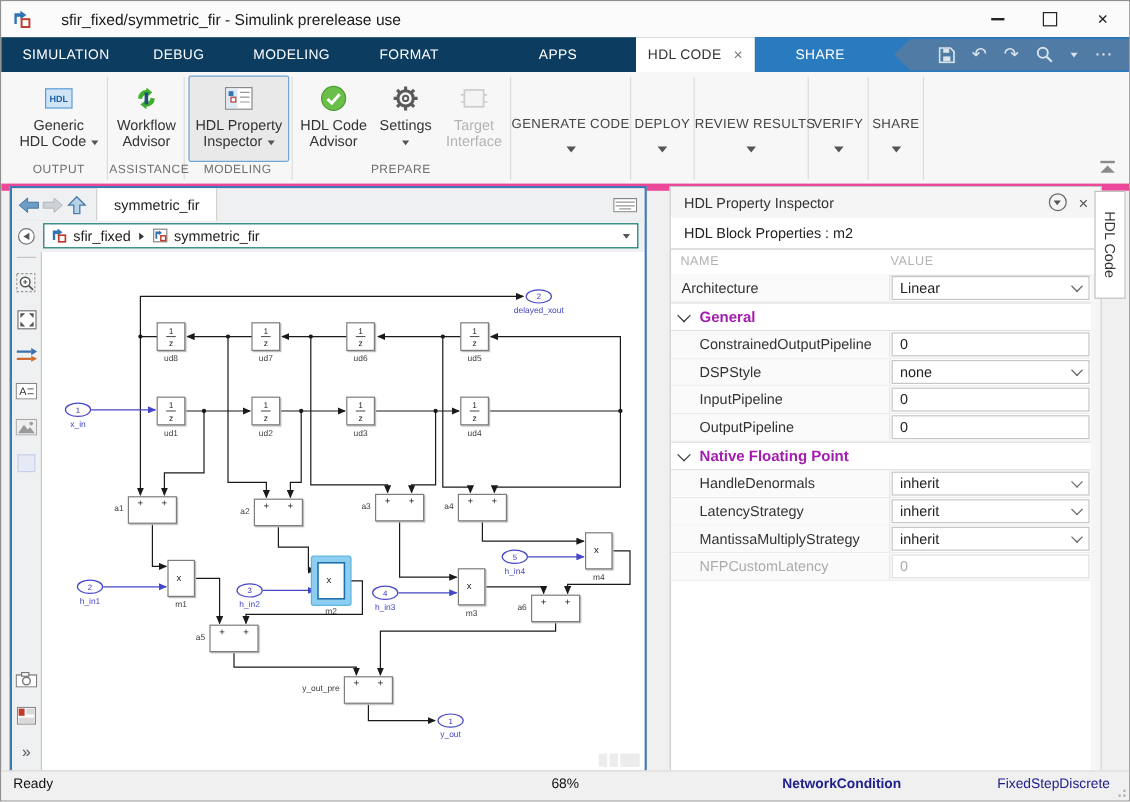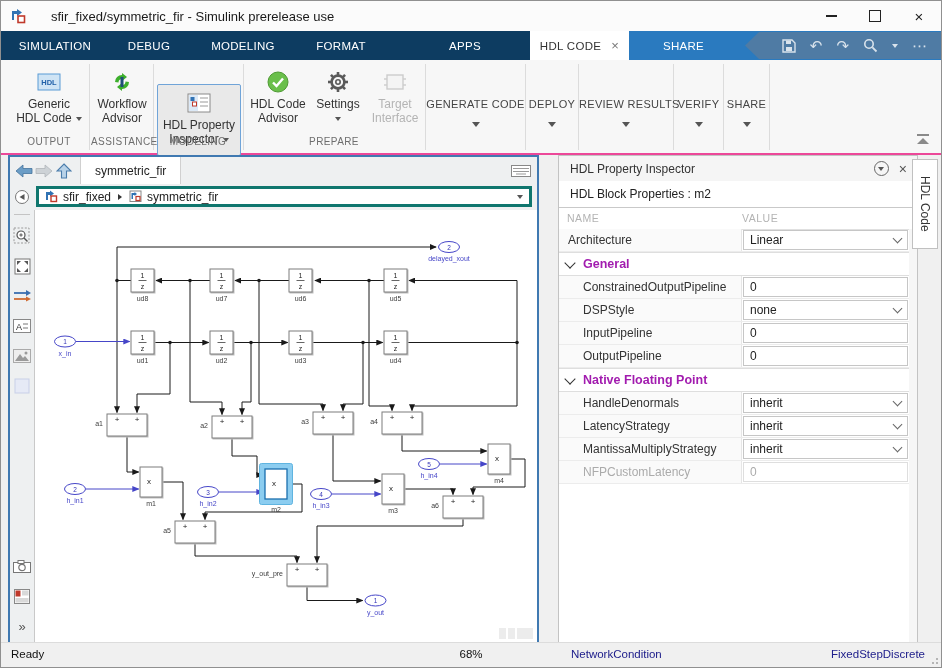--- a/index.html
+++ b/index.html
@@ -18,43 +18,43 @@
   .tabrow{left:0;top:30px;width:100%;height:29px;background:#0d3c61;}
   .rtab{position:absolute;top:0;height:29px;display:flex;align-items:center;justify-content:center;
         color:#fff;font-size:11.5px;letter-spacing:.3px;}
   .rtab.active{background:#fff;color:#333;}
   .blockzone{position:absolute;left:628px;top:0;height:29px;right:0;background:#2a7abf;}
   .qaccess{position:absolute;right:0;top:1px;height:27px;width:196px;background:#4f7ba4;
            clip-path:polygon(14px 0,100% 0,100% 100%,14px 100%,0 50%);display:flex;align-items:center;justify-content:flex-end;gap:14px;padding-right:14px;box-sizing:border-box;}
   .qicon{color:#d9e3ec;font-size:15px;line-height:1;display:flex;align-items:center;}
   .tabclose{margin-left:10px;color:#777;font-size:13px;}
   
-  .ribbon{left:0;top:59px;width:100%;height:93px;background:#f7f7f7;border-bottom:2px solid #ec4899;}
+  .ribbon{left:0;top:59px;width:100%;height:93px;background:#f7f7f7;border-bottom:6px solid #ec4899;}
   .rsep{position:absolute;top:4px;bottom:3px;width:1px;background:#dcdcdc;}
   .rbtn{position:absolute;top:3px;height:127px;display:flex;flex-direction:column;align-items:center;padding-top:4px;box-sizing:border-box;}
   .rbtn{height:72px;}
   .ricon{height:30px;display:flex;align-items:center;justify-content:center;}
   .rlab{font-size:12px;color:#333;line-height:14px;text-align:center;white-space:nowrap;}
   .rbtn.disabled .rlab{color:#b4b4b4;}
-  .rbtn.selected{background:#e9e9e9;border:1px solid #70a4d8;border-radius:2px;padding-top:3px;margin-top:21px;}
+  .rbtn.selected{background:#e9e9e9;border:1px solid #70a4d8;border-radius:2px;padding-top:3px;}
   .caret{display:inline-block;width:0;height:0;border-left:3.5px solid transparent;border-right:3.5px solid transparent;border-top:4px solid #555;vertical-align:middle;margin-left:4px;}
   .grouplab{position:absolute;top:76px;font-size:10px;color:#6e6e6e;text-align:center;letter-spacing:.4px;}
   .rsection{position:absolute;top:0;height:90px;}
   .rsection .slab{position:absolute;top:38px;width:100%;text-align:center;font-size:11px;color:#444;letter-spacing:.3px;white-space:nowrap;}
   .rsection .scaret{position:absolute;top:62px;width:100%;display:flex;justify-content:center;}
   .scaret i{width:0;height:0;border-left:4.5px solid transparent;border-right:4.5px solid transparent;border-top:5px solid #555;}
   .collapsebtn{position:absolute;right:10px;top:74px;width:16px;height:12px;}
   .collapsebtn .bar{position:absolute;top:0;left:2px;right:2px;height:1.5px;background:#8a8a8a;}
   .collapsebtn .tri{position:absolute;top:4px;left:2px;width:0;height:0;border-left:6px solid transparent;border-right:6px solid transparent;border-bottom:6px solid #8a8a8a;}
   
   .editor{left:7px;top:154px;width:531px;height:489px;border:2px solid #4079b1;background:#fff;box-sizing:border-box;}
   .navrow{position:absolute;left:0;top:0;right:0;height:27px;background:#eef0f1;border-bottom:1px solid #d7d7d7;display:flex;align-items:center;}
   .navtab{height:27px;background:#fff;border-right:1px solid #d0d0d0;border-left:1px solid #d0d0d0;display:flex;align-items:center;padding:0 14px;font-size:12px;color:#222;}
   .crumbrow{position:absolute;left:0;top:27px;right:0;height:26px;background:#eef0f1;display:flex;align-items:center;}
-  .crumbbox{position:absolute;left:26px;right:5px;top:2px;height:21px;background:#fff;border:3px solid #0f766e;display:flex;align-items:center;font-size:12px;color:#222;padding:0 6px;box-sizing:border-box;}
+  .crumbbox{position:absolute;left:26px;right:5px;top:2px;height:21px;background:#fff;border:1px solid #0f766e;display:flex;align-items:center;font-size:12px;color:#222;padding:0 6px;box-sizing:border-box;}
   .tri-r{width:0;height:0;border-left:4px solid #333;border-top:3.5px solid transparent;border-bottom:3.5px solid transparent;margin:0 7px;}
   .crumb-caret{margin-left:auto;}
   .palette{position:absolute;left:0;top:53px;bottom:0;width:24px;background:#eef0f1;border-right:1px solid #c9c9c9;display:flex;flex-direction:column;align-items:center;}
   .pal-sep{width:16px;height:1px;background:#c4c4c4;margin:2px 0 6px 0;}
   .pitem{margin:5px 0;display:flex;align-items:center;justify-content:center;width:20px;height:20px;}
   .canvas{position:absolute;left:25px;top:53px;right:0;bottom:0;background:#fff;overflow:hidden;}
   .cornergrid{position:absolute;right:4px;bottom:3px;display:flex;gap:2px;}
   .cornergrid i{display:block;width:7px;height:11px;background:#ececec;}
   .cornergrid i:last-child{width:16px;}
   
@@ -80,21 +80,21 @@
   .psection{display:flex;height:22px;border-bottom:1px solid #dedede;border-top:1px solid #dedede;align-items:center;background:#fff;font-size:12.5px;font-weight:bold;color:#a21caf;}
   .secchev{width:7px;height:7px;border-right:1.6px solid #333;border-bottom:1.6px solid #333;transform:rotate(45deg);margin:0 9px 3px 7px;}
   .scrolltrack{position:absolute;right:0;top:73px;bottom:0;width:8px;background:#f6f6f6;}
   
   .sidetab{left:911px;top:158px;width:26px;height:90px;background:#fff;border:1px solid #c0c0c0;box-sizing:border-box;display:flex;align-items:center;justify-content:center;}
   .sidetab span{writing-mode:vertical-rl;font-size:12px;color:#333;}
   
   .statusbar{left:0;bottom:0;width:100%;height:24px;background:#f0f0f0;border-top:1px solid #dcdcdc;font-size:11.5px;color:#111;}
   .statusbar .ready{position:absolute;left:10px;top:5px;}
   .statusbar .zoom{position:absolute;left:380px;width:180px;text-align:center;top:5px;}
-  .statusbar .network{position:absolute;left:570px;width:180px;text-align:left;top:5px;color:#20208c;}
+  .statusbar .network{position:absolute;left:570px;width:180px;text-align:right;top:5px;color:#20208c;font-weight:bold;}
   .statusbar .solver{position:absolute;right:16px;top:5px;color:#20208c;}
   .grip{position:absolute;right:3px;bottom:3px;width:10px;height:10px;}
   .grip i{position:absolute;width:2px;height:2px;background:#b5b5b5;}
   
   text{font-family:"Liberation Sans",sans-serif;}
   .blk-lbl{font-size:7px;fill:#3c3c3c;}
   .port-lbl{font-size:7px;fill:#4646c8;}
   .port-n{font-size:6.5px;fill:#3636b8;}
   .frac{font-size:7px;fill:#222;}
   .plus{font-size:8px;fill:#222;}

